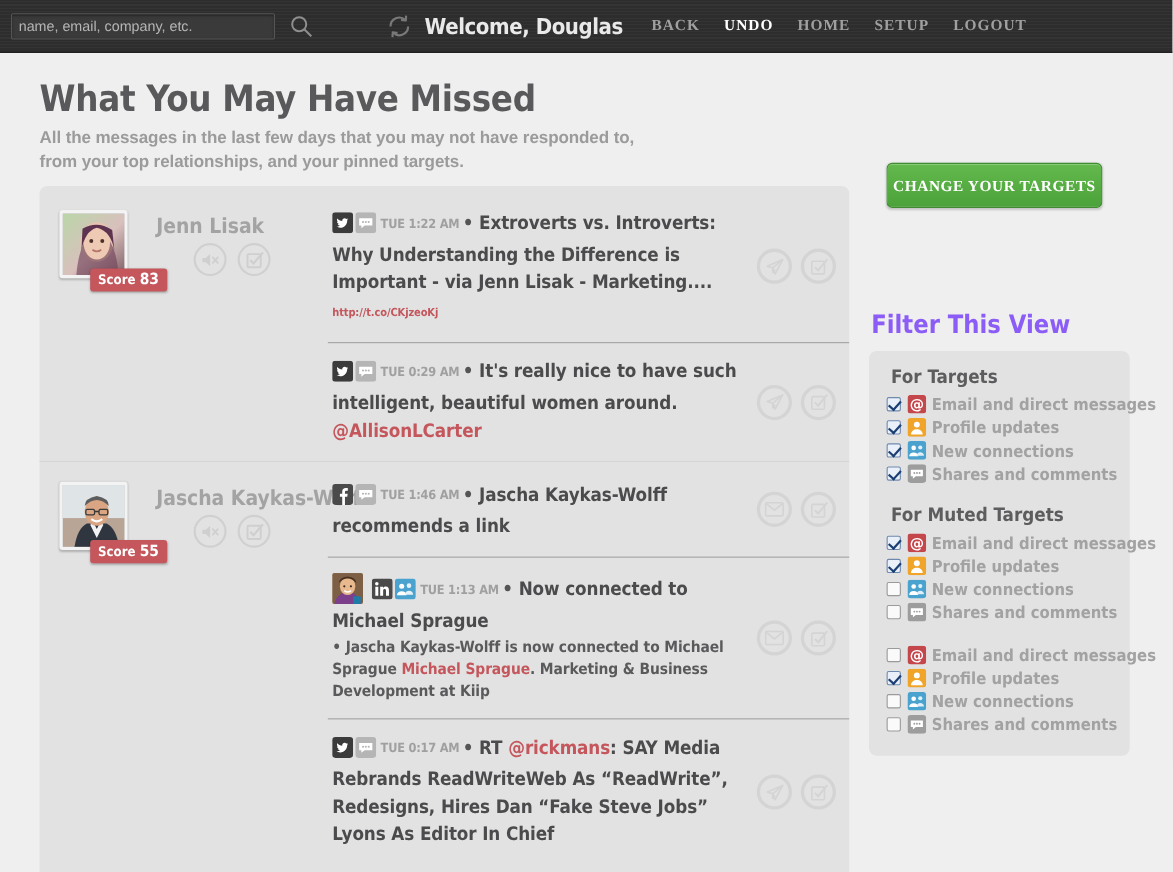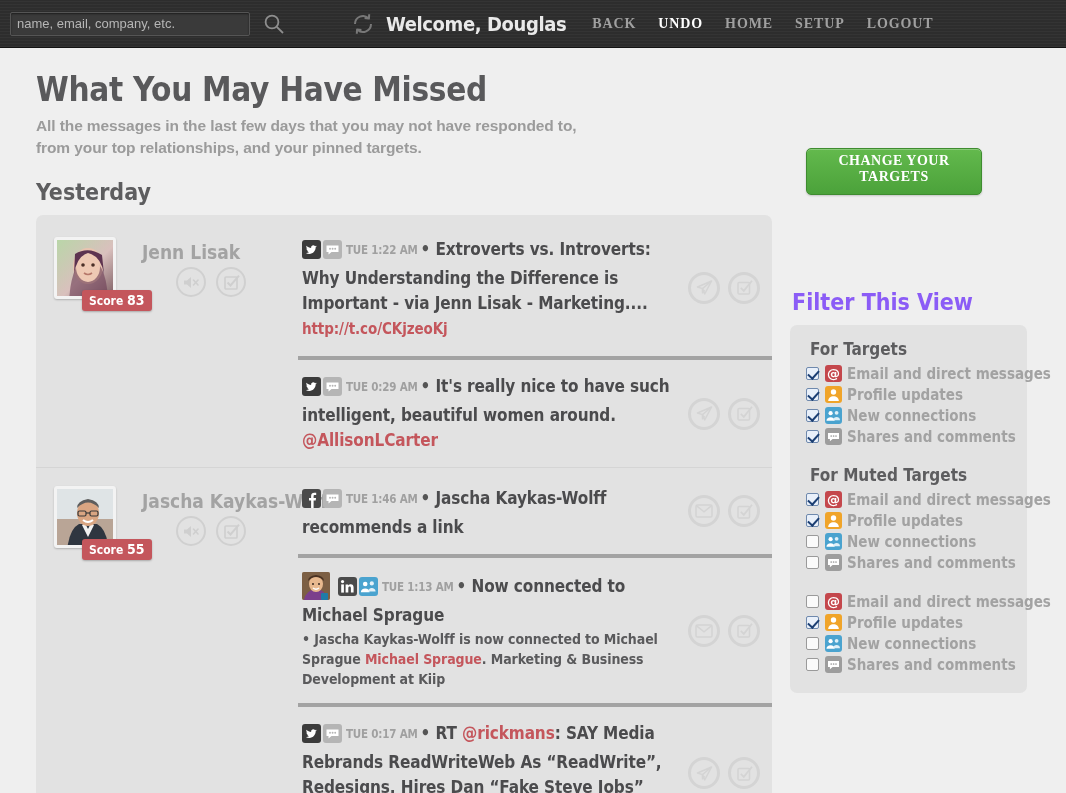--- a/index.html
+++ b/index.html
@@ -114,60 +114,60 @@
   .circ-btn {
     width: 30px; height: 30px; border-radius: 50%;
     border: 2px solid #d0d0d0; display: flex; align-items: center; justify-content: center;
     cursor: pointer;
   }
 
   .msg-col { flex: 1; padding: 0 0 0 0; }
   .msg {
     position: relative;
     padding: 14px 92px 14px 4px;
-    border-top: 4px solid #a3a3a3;
+    border-top: 1px solid #a3a3a3;
   }
   .msg:first-child { border-top: none; padding-top: 18px; }
   .msg-body {
     font-family: "DejaVu Sans Condensed", "Liberation Sans", sans-serif;
     font-size: 17px; line-height: 25px; color: #4b4b4d; font-weight: bold;
     letter-spacing: -.1px;
   }
   .stamp {
     font-family: "DejaVu Sans Condensed", "Liberation Sans", sans-serif;
     font-size: 11.5px; font-weight: bold; color: #a0a0a0; letter-spacing: -.2px;
     margin: 0 3px 0 2px; vertical-align: 1px;
   }
   .bullet { color: #555; font-weight: bold; }
   .link { color: #c4565c; text-decoration: none; }
   .link-small {
-    color: #c4565c; font-size: 15px; font-weight: bold; text-decoration: none;
+    color: #c4565c; font-size: 10px; font-weight: bold; text-decoration: none;
     letter-spacing: -.1px;
   }
   .src-icon { display: inline-block; vertical-align: -4px; margin-right: 2px; }
   .msg-actions { position: absolute; right: 12px; top: 50%; transform: translateY(-50%); display: flex; gap: 8px; }
   .act-circ {
     width: 32px; height: 32px; border-radius: 50%;
     border: 3px solid #d4d4d4; display: flex; align-items: center; justify-content: center;
     cursor: pointer;
   }
   .sub-line { display: block; font-size: 14px; line-height: 20px; color: #5a5a5c; margin-top: 1px; }
   .sub-avatar {
     width: 28px; height: 28px; border-radius: 2px; overflow: hidden; background: #b8a08c;
     display: inline-block; vertical-align: -8px; margin-right: 8px;
     position: relative;
   }
 
   
   .right-col { position: absolute; left: 790px; top: 0; width: 240px; }
   .targets-btn {
-    display: block; width: 176px; margin: 78px 0 0 16px;
+    display: block; width: 196px; margin: 78px 0 0 16px;
     background: linear-gradient(#63b94d, #4ba23a);
     border: 1px solid #3f8c30; border-radius: 5px;
-    color: #fff; text-align: center; padding: 4px 0 9px 0;
+    color: #fff; text-align: center; padding: 14px 0 9px 0;
     font-family: "Liberation Serif", serif; font-weight: bold;
     font-size: 14px; letter-spacing: .5px; cursor: pointer;
     box-shadow: 0 1px 2px rgba(0,0,0,.18), inset 0 1px 0 rgba(255,255,255,.25);
   }
   .filter-title {
     margin: 94px 0 0 2px;
     font-family: "DejaVu Sans Condensed", "Liberation Sans", sans-serif;
     font-size: 23px; font-weight: bold; color: #8b5cf6;
   }
   .filter-panel {
@@ -229,21 +229,20 @@
   </div>
 </div>
 
 <div class="page">
 
   <h1 class="page-title">What You May Have Missed</h1>
   <div class="page-sub">
     <span>All the messages in the last few days that you may not have responded to,</span><br>
     <span>from your top relationships, and your pinned targets.</span>
   </div>
-  <h2 class="day-head">Yesterday</h2>
 
   <div class="feed">
 
     <div class="person-block">
       <div class="person-col">
         <div class="avatar-wrap">
           <div class="avatar">
             <svg width="62" height="62" viewBox="0 0 62 62">
               <defs>
                   <linearGradient id="g1" x1="0" y1="0" x2="1" y2="1">

